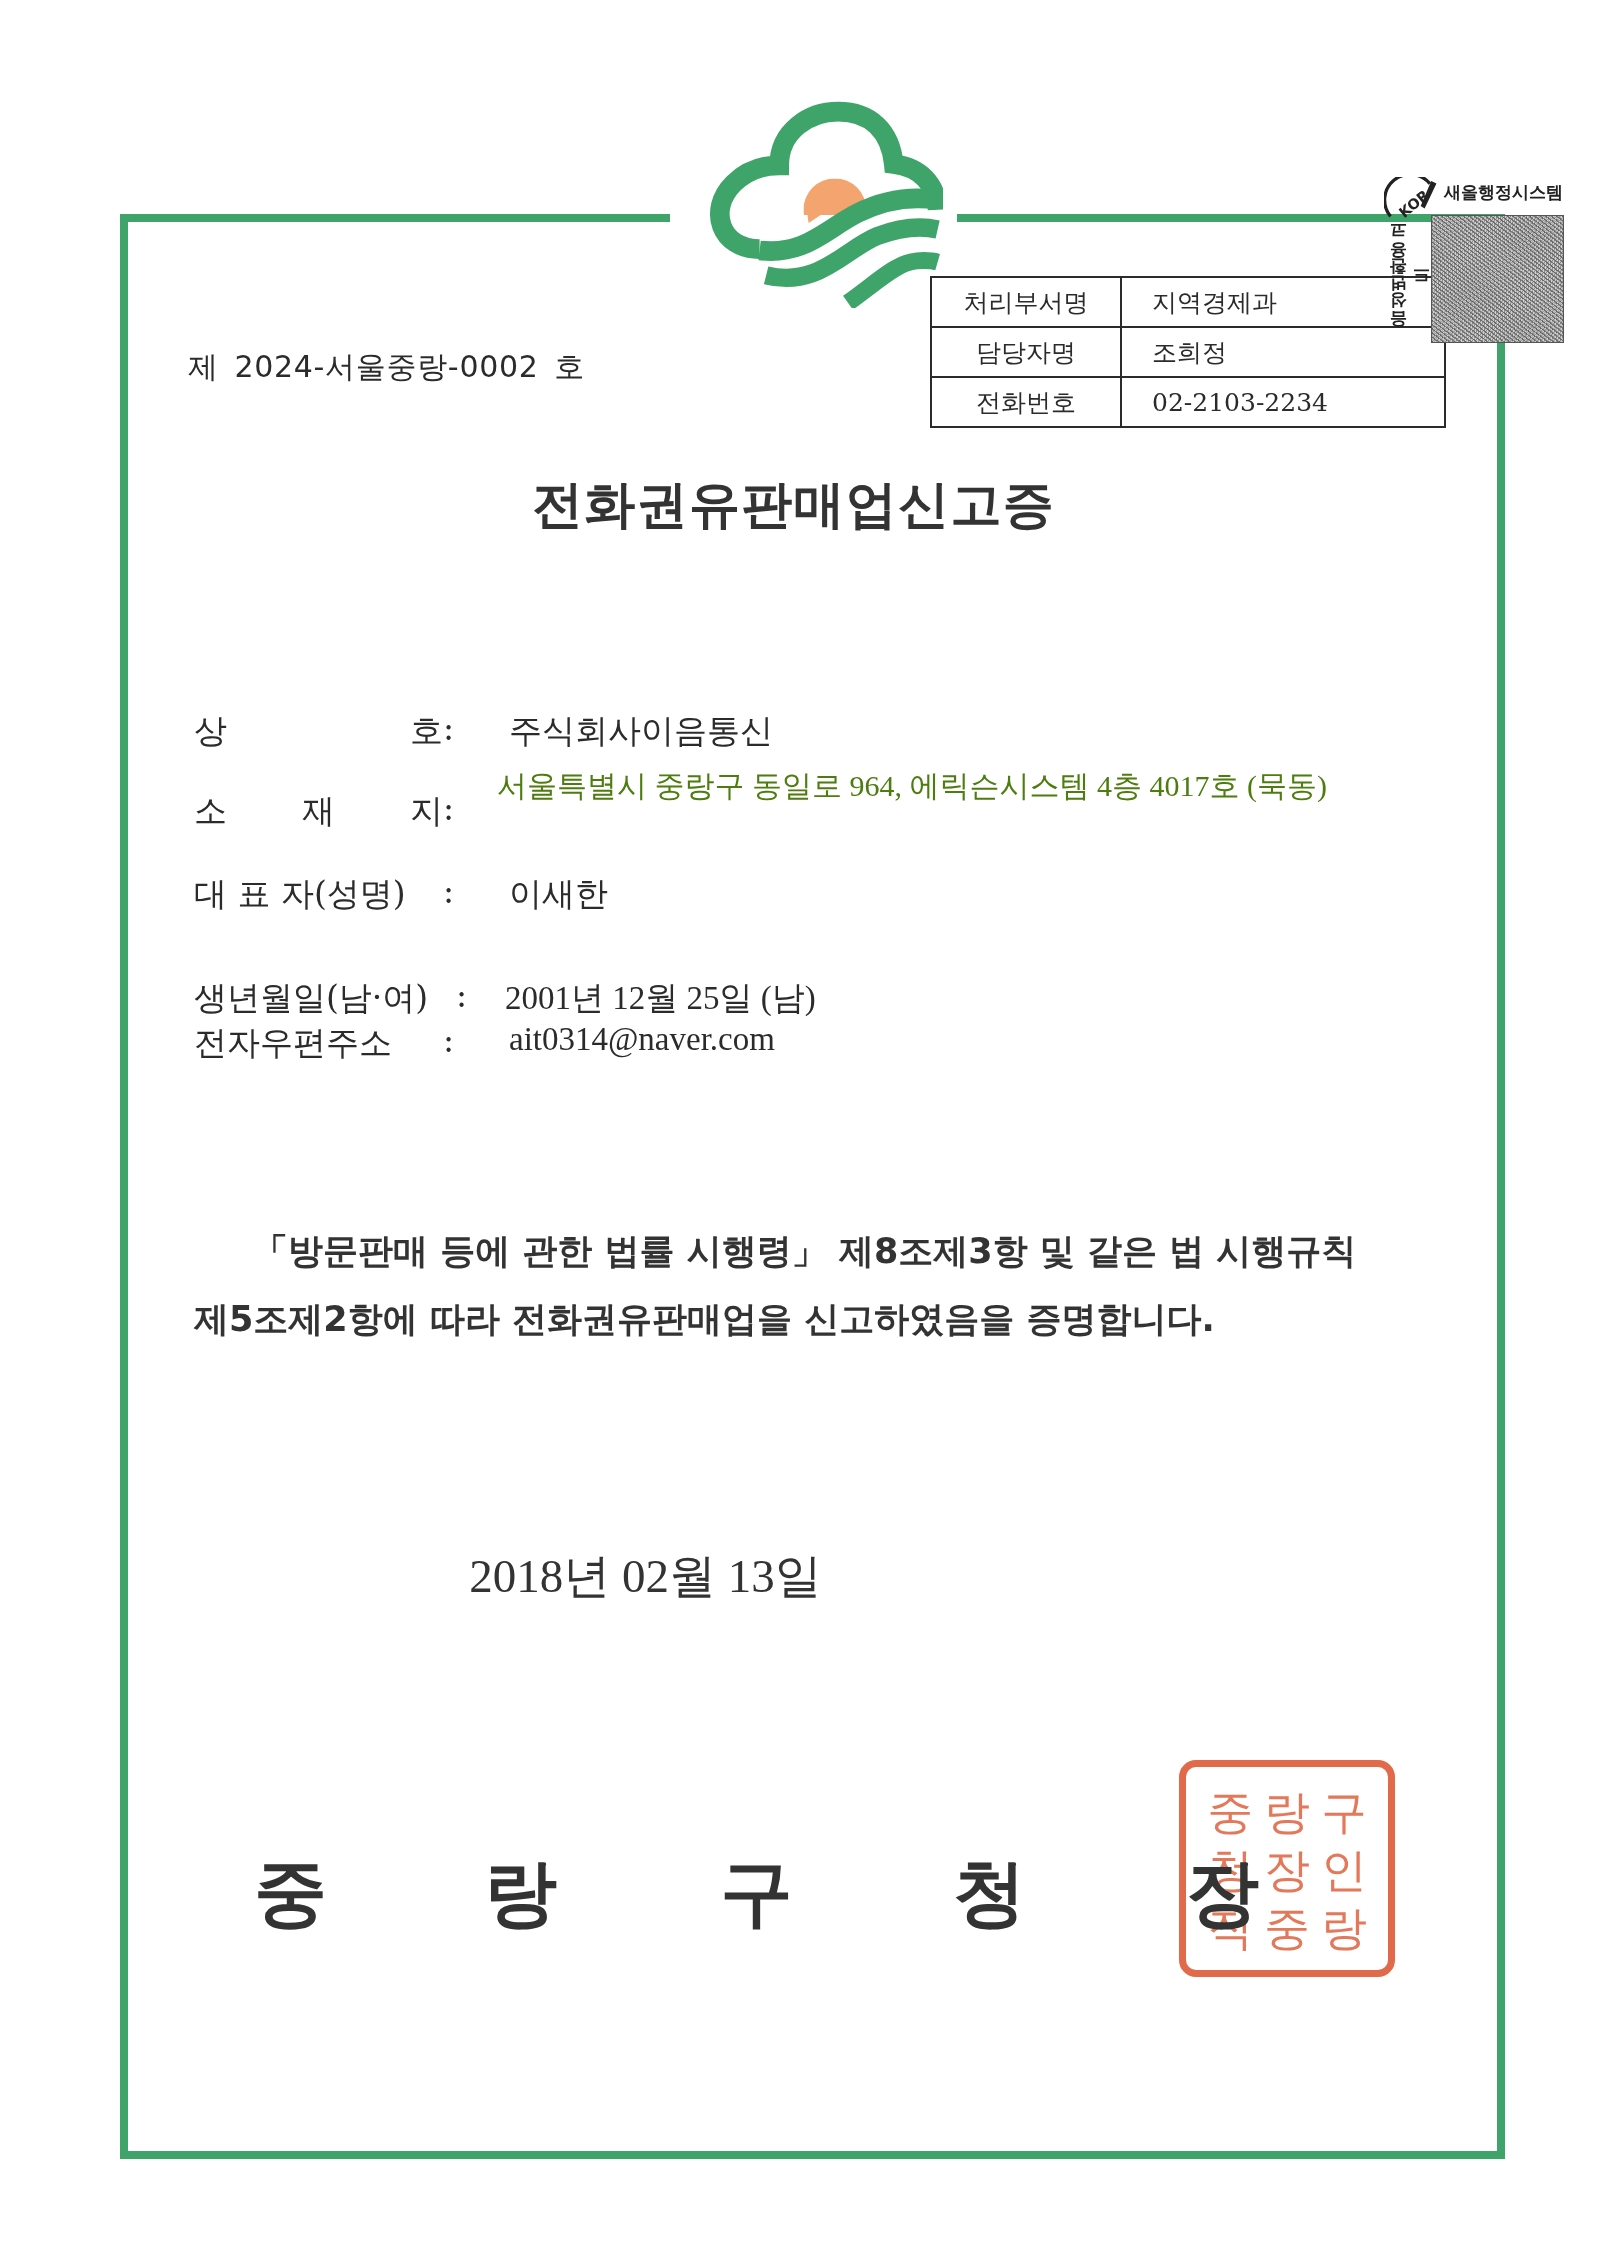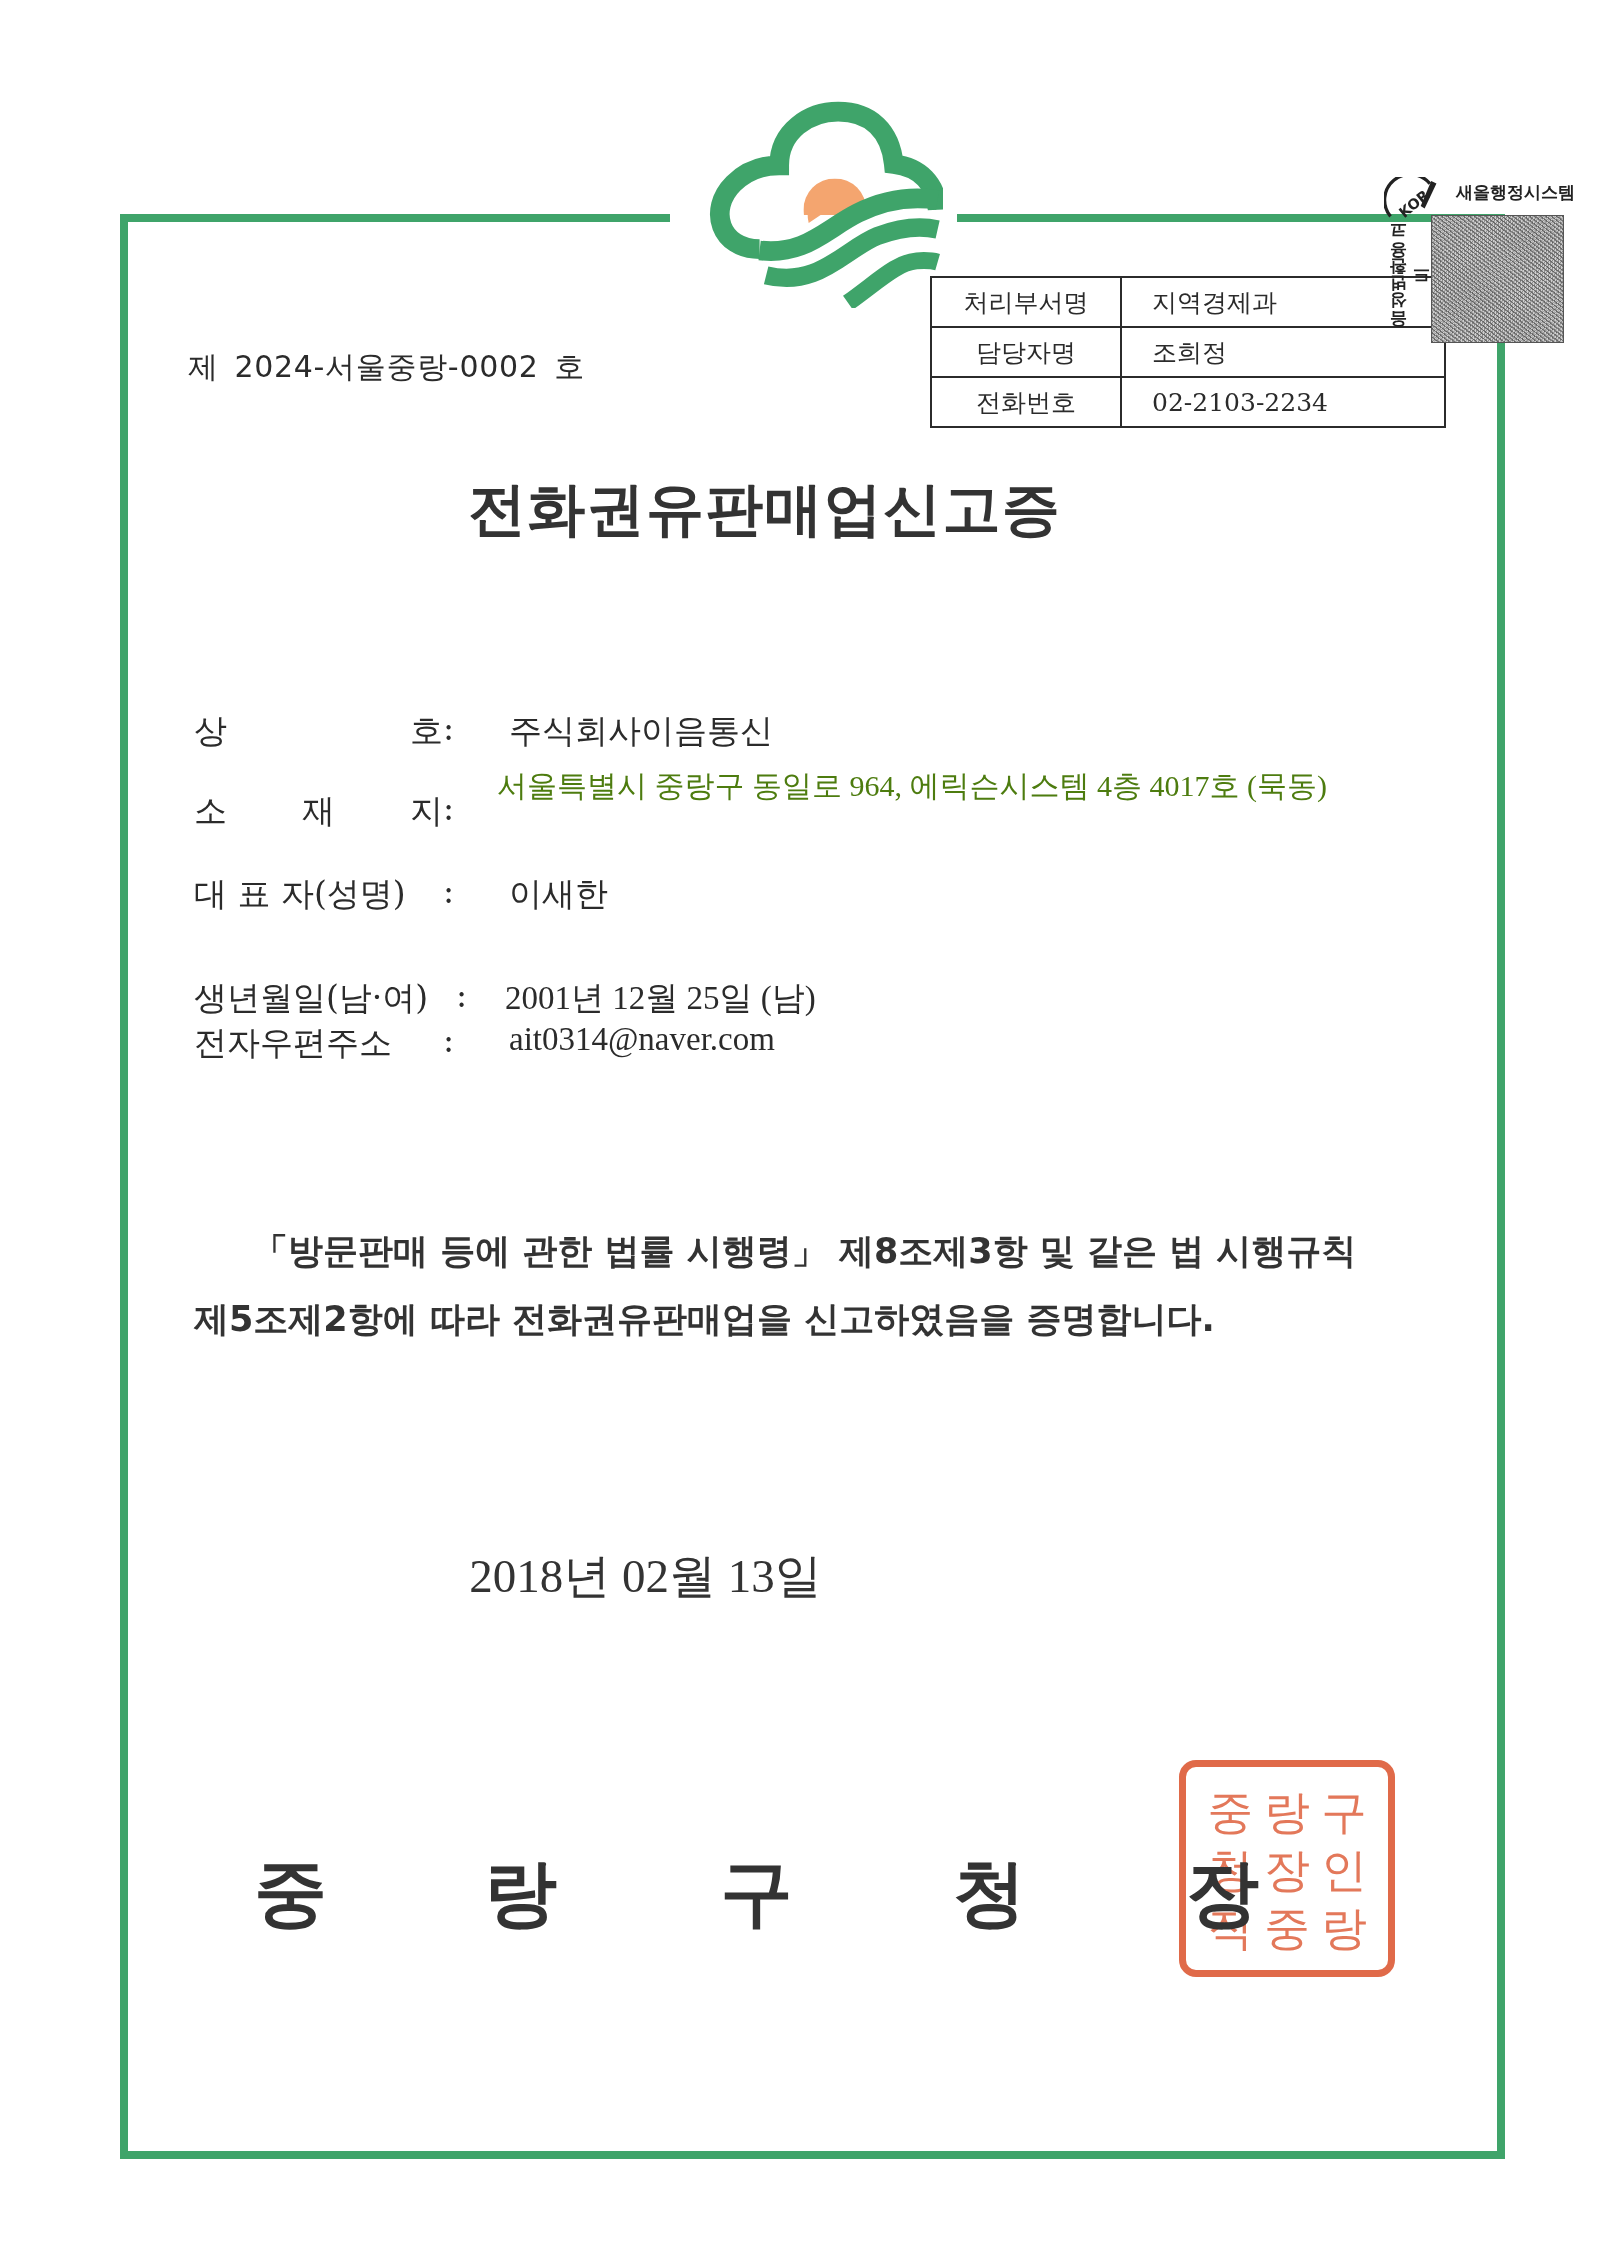--- a/index.html
+++ b/index.html
@@ -9,36 +9,36 @@
   .logo { position: absolute; left: 694px; top: 92px; width: 249px; height: 216px; }
   .doc-number { position: absolute; left: 188px; top: 347px; font-family: "DejaVu Sans", "Liberation Sans", sans-serif;
                 font-size: 30px; letter-spacing: 0.7px; color: #2b2b2b; }
   .doc-number span { margin-right: 15.7px; }
   table.office { position: absolute; left: 930px; top: 276px; border-collapse: collapse;
                  font-family: "DejaVu Serif", "Liberation Serif", serif; font-size: 25px; color: #2b2b2b; }
   table.office td { border: 2px solid #2b2b2b; height: 48px; padding: 0 30px; white-space: nowrap; }
   table.office td.lab { width: 128px; text-align: center; }
   table.office td.val { width: 262px; }
   .code-block { position: absolute; left: 1379px; top: 177px; width: 196px; height: 170px; }
-  .code-title { position: absolute; left: 77px; top: 3.9px; font-family: "DejaVu Sans", sans-serif;
+  .code-title { position: absolute; left: 65px; top: 3.9px; font-family: "DejaVu Sans", sans-serif;
                 font-weight: bold; font-size: 17px; color: #222; white-space: nowrap; }
   .code-vert { position: absolute; left: 6.5px; top: 46px; width: 26px; height: 124px;
                font-family: "DejaVu Sans", sans-serif; font-weight: bold; font-size: 17px; color: #222;
                writing-mode: vertical-rl; transform: rotate(180deg); text-align: center; }
   .kor-badge { position: absolute; left: 5.2px; top: 0px; width: 59px; height: 46px; }
   .barcode { position: absolute; left: 52px; top: 38px; width: 131px; height: 126px;
              border: 1.3px solid #555;
              background:
                repeating-linear-gradient(37deg, rgba(60,60,60,.55) 0 1.3px, transparent 1.3px 3.3px),
                repeating-linear-gradient(-53deg, rgba(90,90,90,.45) 0 0.7px, transparent 0.7px 2.6px),
                repeating-linear-gradient(90deg, rgba(120,120,120,.35) 0 0.7px, transparent 0.7px 2px),
                #cfcfcf; }
   .title { position: absolute; left: 0; width: 1529px; top: 471px; text-align: center;
-           font-family: "DejaVu Sans", "Liberation Sans", sans-serif; font-weight: bold; font-size: 58px;
-           letter-spacing: 1.3px; color: #333; }
+           font-family: "DejaVu Sans", "Liberation Sans", sans-serif; font-weight: bold; font-size: 51px;
+           letter-spacing: 1.3px; color: #333; padding-left: 29px; }
   .field { position: absolute; left: 194px; font-size: 33px; color: #2b2b2b; white-space: nowrap; }
   .field .colon { position: absolute; left: 245px; }
   .field .value { position: absolute; left: 313px; top: 0; font-family: "DejaVu Serif", "Liberation Serif", serif; }
   .label-spaced { display: flex; justify-content: space-between; width: 249px; }
   .addr { position: absolute; left: 497px; top: 771px; width: 916px; font-size: 30px; line-height: 29px;
           font-family: "Liberation Serif", "DejaVu Serif", serif; color: #4d7c0f; }
   .body-text { position: absolute; left: 194px; top: 1217px; width: 1230px; font-family: "DejaVu Sans", sans-serif;
                font-weight: bold; font-size: 35px; line-height: 68px; color: #333; }
   .body-text .l1 { padding-left: 59px; display: block; white-space: nowrap; }
   .body-text .l2 { display: block; white-space: nowrap; }

